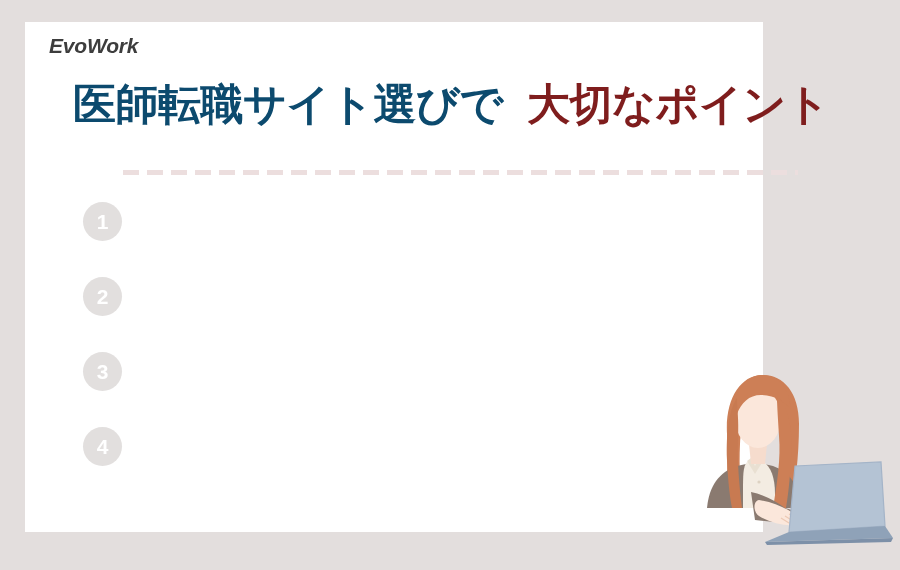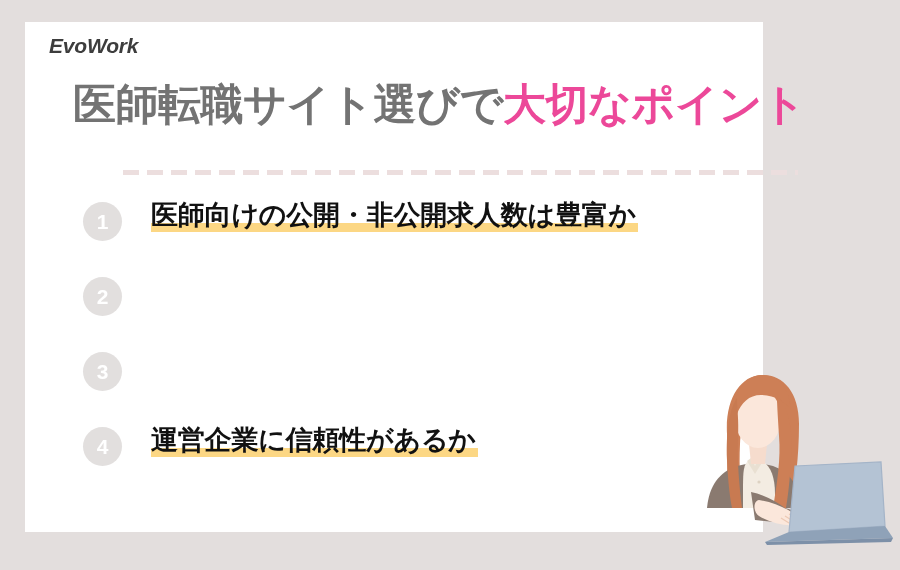--- a/index.html
+++ b/index.html
@@ -53,22 +53,22 @@
     left: 48px;
     top: 58px;
     width: 790px;
     font-size: 43px;
     font-weight: 700;
     line-height: 1.12;
     letter-spacing: -0.5px;
     white-space: nowrap;
     font-family: "DejaVu Sans", "Liberation Sans", sans-serif;
   }
-  #title .t-black { color: #737373; }
-  #title .t-red   { color: #ec4899; }
+  #title .t-black { color: #0c4a6e; }
+  #title .t-red   { color: #7f1d1d; margin-left: 24px; }
 
   
   #divider {
     position: absolute;
     left: 98px;
     top: 148px;
     width: 675px;
     height: 5px;
     background-image: repeating-linear-gradient(
       to right,
@@ -144,38 +144,32 @@
     <div id="title">
       <span class="t-black">医師転職サイト選びで</span><span class="t-red">大切なポイント</span>
     </div>
 
     <div id="divider"></div>
 
     <div id="list">
 
       <div class="list-row">
         <div class="num-circle">1</div>
-        <div class="row-text">
-          <span class="hl">医師向けの公開・非公開求人数は豊富か</span>
-        </div>
       </div>
 
       <div class="list-row">
         <div class="num-circle">2</div>
       </div>
 
       <div class="list-row">
         <div class="num-circle">3</div>
       </div>
 
       <div class="list-row">
         <div class="num-circle">4</div>
-        <div class="row-text">
-          <span class="hl">運営企業に信頼性があるか</span>
-        </div>
       </div>
 
     </div>
 
     <div id="illustration">
       <svg width="215" height="192" viewBox="0 0 215 192" xmlns="http://www.w3.org/2000/svg">
 
         <path d="M42 72 C40 36 56 14 76 13 C98 12 114 30 114 62 C114 96 110 124 106 146 L96 146 C98 120 100 96 98 76 C96 58 88 48 76 48 C62 48 56 62 55 82 C54 104 55 126 57 146 L44 146 C41 122 43 94 42 72 Z" fill="#cd7f56"></path>
 
         <path d="M52 104 C34 110 24 124 22 146 L116 146 C114 122 104 110 88 104 L70 100 Z" fill="#8a7a70"></path>

